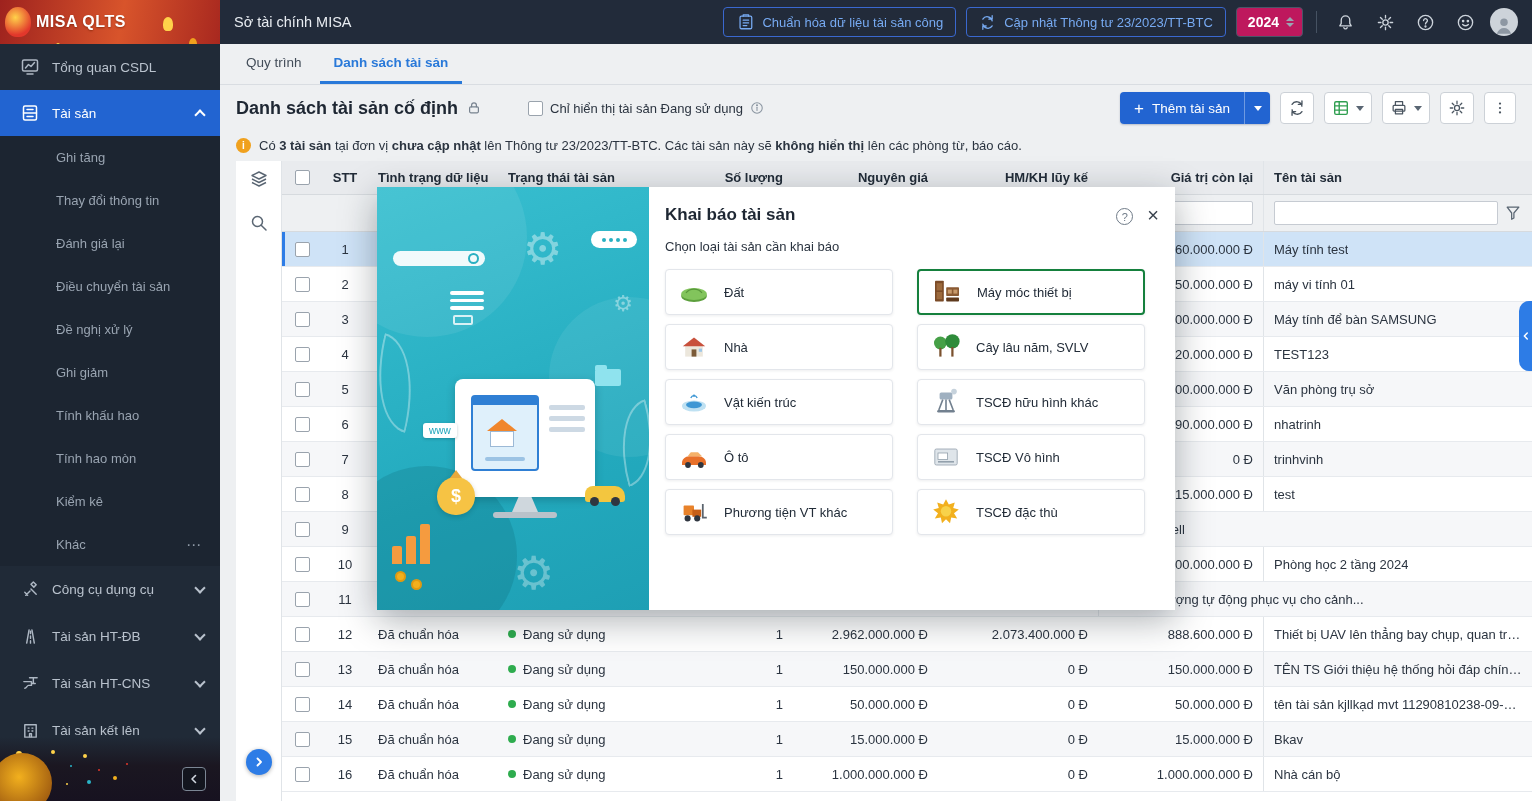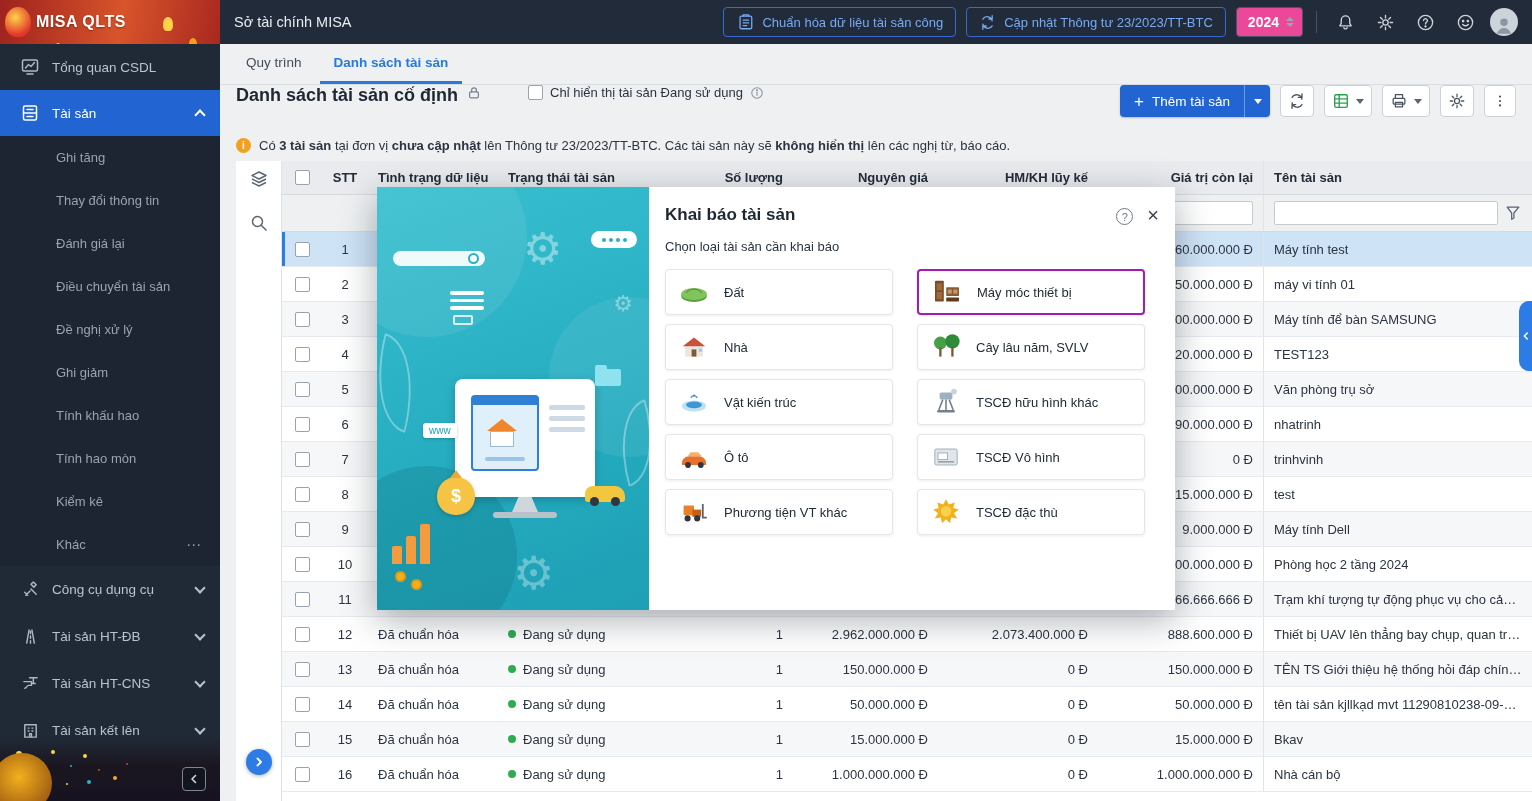--- a/index.html
+++ b/index.html
@@ -37,35 +37,35 @@
        background:rgba(15,22,30,.55);color:#cfd6df;display:flex;align-items:center;justify-content:center;cursor:pointer}
 
   
   .topbar{position:absolute;left:220px;top:0;right:0;height:44px;background:#222b3a;display:flex;align-items:center;
        padding:0 14px;gap:10px;z-index:5}
   .tb-title{color:#e8ecf1;font-size:14.5px}
   .spacer{flex:1}
   .tb-btn{height:30px;display:flex;align-items:center;gap:8px;padding:0 12px;border:1px solid #3a68cf;border-radius:4px;
        color:#77aaf2;font-size:13px;background:transparent;cursor:pointer;white-space:nowrap}
   .year-box{height:30px;display:flex;align-items:center;gap:7px;padding:0 8px 0 11px;border:1px solid #4a5568;border-radius:4px;
-       color:#fff;font-size:14px;font-weight:700;background:#ec4899;cursor:pointer}
+       color:#fff;font-size:14px;font-weight:700;background:#be185d;cursor:pointer}
   .spin{display:flex;flex-direction:column;gap:2px}
   .spin i{width:0;height:0;border-left:4px solid transparent;border-right:4px solid transparent;display:block;cursor:pointer}
   .spin .u{border-bottom:4px solid #9aa5b2}
   .spin .d{border-top:4px solid #9aa5b2}
   .tb-divider{width:1px;height:22px;background:#465262;margin:0 3px}
   .tb-icon{width:30px;height:30px;display:flex;align-items:center;justify-content:center;cursor:pointer}
   .avatar{width:28px;height:28px;border-radius:50%;background:#cdd3da;display:flex;align-items:flex-end;justify-content:center;overflow:hidden;cursor:pointer}
 
   
   .main{position:absolute;left:220px;top:44px;right:0;bottom:0;background:#eef0f2}
   .tabs{height:41px;display:flex;align-items:stretch;padding:0 12px;border-bottom:1px solid #d9dde2;gap:4px}
   .tab{display:flex;align-items:center;padding:0 14px;font-size:13.5px;color:#434d59;border-bottom:3px solid transparent;cursor:pointer}
   .tab.active{color:#2979d9;border-bottom-color:#2979d9;font-weight:700}
-  .title-row{height:46px;display:flex;align-items:flex-start;padding:0 16px;gap:8px}
+  .title-row{height:46px;display:flex;align-items:center;padding:0 16px;gap:8px}
   .page-title{font-size:18px;font-weight:700;color:#1e2733}
   .filter-check{display:flex;align-items:center;gap:7px;margin-left:38px;color:#2b3440}
   .cbx{width:15px;height:15px;border:1px solid #9aa3ad;border-radius:2px;background:#fff;flex:none;cursor:pointer}
   .tr-actions{margin-left:auto;display:flex;align-items:center;gap:10px}
   .add-btn{height:32px;display:flex;border-radius:4px;overflow:hidden;cursor:pointer;box-shadow:0 1px 2px rgba(20,40,80,.25)}
   .add-main{background:#2264d1;color:#fff;display:flex;align-items:center;gap:8px;padding:0 14px;font-size:13.5px}
   .plus{font-size:17px;font-weight:400;line-height:1}
   .add-caret{background:#2264d1;border-left:1px solid rgba(255,255,255,.35);width:26px;display:flex;align-items:center;justify-content:center}
   .caret{width:0;height:0;border-left:4px solid transparent;border-right:4px solid transparent;border-top:5px solid #fff}
   .tool-btn{height:32px;min-width:34px;padding:0 7px;background:#fff;border:1px solid #ccd1d7;border-radius:4px;
@@ -112,21 +112,21 @@
   .modal-right{flex:1;position:relative;padding:18px 16px 0 16px}
   .m-head{display:flex;align-items:flex-end}
   .m-title{font-size:17px;font-weight:700;color:#1e2733;flex:1}
   .m-help{width:17px;height:17px;border-radius:50%;border:1.5px solid #6f7b88;color:#6f7b88;font-size:11px;font-style:normal;
        display:flex;align-items:center;justify-content:center;cursor:pointer}
   .m-close{margin-left:14px;font-size:20px;color:#39424d;cursor:pointer;line-height:1}
   .m-sub{margin-top:14px;color:#2b3440}
   .opts{margin-top:15px;display:grid;grid-template-columns:228px 228px;column-gap:24px;row-gap:9px}
   .opt{height:46px;border:1px solid #e3e6eb;border-radius:4px;background:#fff;display:flex;align-items:center;gap:12px;
        padding:0 10px;box-shadow:0 1px 3px rgba(25,35,45,.08);cursor:pointer}
-  .opt.hl{border:2px solid #a21caf}
+  .opt.hl{border:2px solid #15803d}
   .oicon{width:36px;height:36px;flex:none;display:flex;align-items:center;justify-content:center}
   .olabel{color:#222c38}
 
   
   .illus{width:272px;flex:none;position:relative;overflow:hidden;
        background:linear-gradient(160deg,#38bfd0 0%,#23aabe 65%,#1e9fb4 100%)}
   .blob1{position:absolute;left:-50px;top:-50px;width:200px;height:200px;border-radius:50%;background:rgba(255,255,255,.08)}
   .blob2{position:absolute;right:-60px;top:110px;width:160px;height:160px;border-radius:50%;background:rgba(255,255,255,.07)}
   .tealblob{position:absolute;left:-40px;bottom:-36px;width:180px;height:180px;border-radius:50%;background:rgba(8,85,96,.18)}
   .leafline{position:absolute;border:2px solid rgba(255,255,255,.35)}
@@ -413,21 +413,21 @@
             <circle cx="10" cy="4.5" r="1.4"></circle>
             <circle cx="10" cy="10" r="1.4"></circle>
             <circle cx="10" cy="15.5" r="1.4"></circle>
           </svg>
       </div>
     </div>
   </div>
 
   <div class="warning-row">
     <i class="warn-i">i</i>
-    <span id="warn-text"><span>Có </span><span style="font-weight: 700;">3 tài sản</span><span> tại đơn vị </span><span style="font-weight: 700;">chưa cập nhật</span><span> lên Thông tư 23/2023/TT-BTC. Các tài sản này sẽ </span><span style="font-weight: 700; margin-top: 24px;">không hiển thị</span><span> lên các nghị từ, báo cáo.</span></span>
+    <span id="warn-text"><span>Có </span><span style="font-weight: 700;">3 tài sản</span><span> tại đơn vị </span><span style="font-weight: 700;">chưa cập nhật</span><span> lên Thông tư 23/2023/TT-BTC. Các tài sản này sẽ </span><span style="font-weight: 700; margin-top: 24px;">không hiển thị</span><span> lên các phòng từ, báo cáo.</span></span>
   </div>
 
   <div class="table-area">
     <div class="gutter">
       <span class="gicon g-stack">
         <svg width="20" height="20" viewBox="0 0 20 20" fill="none" stroke="#5a6673" stroke-width="1.4" stroke-linejoin="round">
             <path d="M10 3l7 3.5L10 10 3 6.5z"></path>
             <path d="M3 10l7 3.5 7-3.5M3 13.5L10 17l7-3.5"></path>
           </svg>
       </span>
@@ -717,23 +717,20 @@
             </div>
             <div class="cell col-qty num">
               <span></span>
             </div>
             <div class="cell col-cost num">
               <span></span>
             </div>
             <div class="cell col-acc num">
               <span></span>
             </div>
-            <div class="cell col-remain num">
-              <span>9.000.000 Đ</span>
-            </div>
             <div class="cell col-name">
               <span>Máy tính Dell</span>
             </div>
           </div>
           <div class="trow">
             <div class="cell col-cb">
               <span class="cbx"></span>
             </div>
             <div class="cell col-stt">10</div>
             <div class="cell col-status">
@@ -770,23 +767,20 @@
               <span></span>
             </div>
             <div class="cell col-qty num">
               <span></span>
             </div>
             <div class="cell col-cost num">
               <span></span>
             </div>
             <div class="cell col-acc num">
               <span></span>
-            </div>
-            <div class="cell col-remain num">
-              <span>66.666.666 Đ</span>
             </div>
             <div class="cell col-name">
               <span>Trạm khí tượng tự động phục vụ cho cảnh...</span>
             </div>
           </div>
           <div class="trow">
             <div class="cell col-cb">
               <span class="cbx"></span>
             </div>
             <div class="cell col-stt">12</div>

